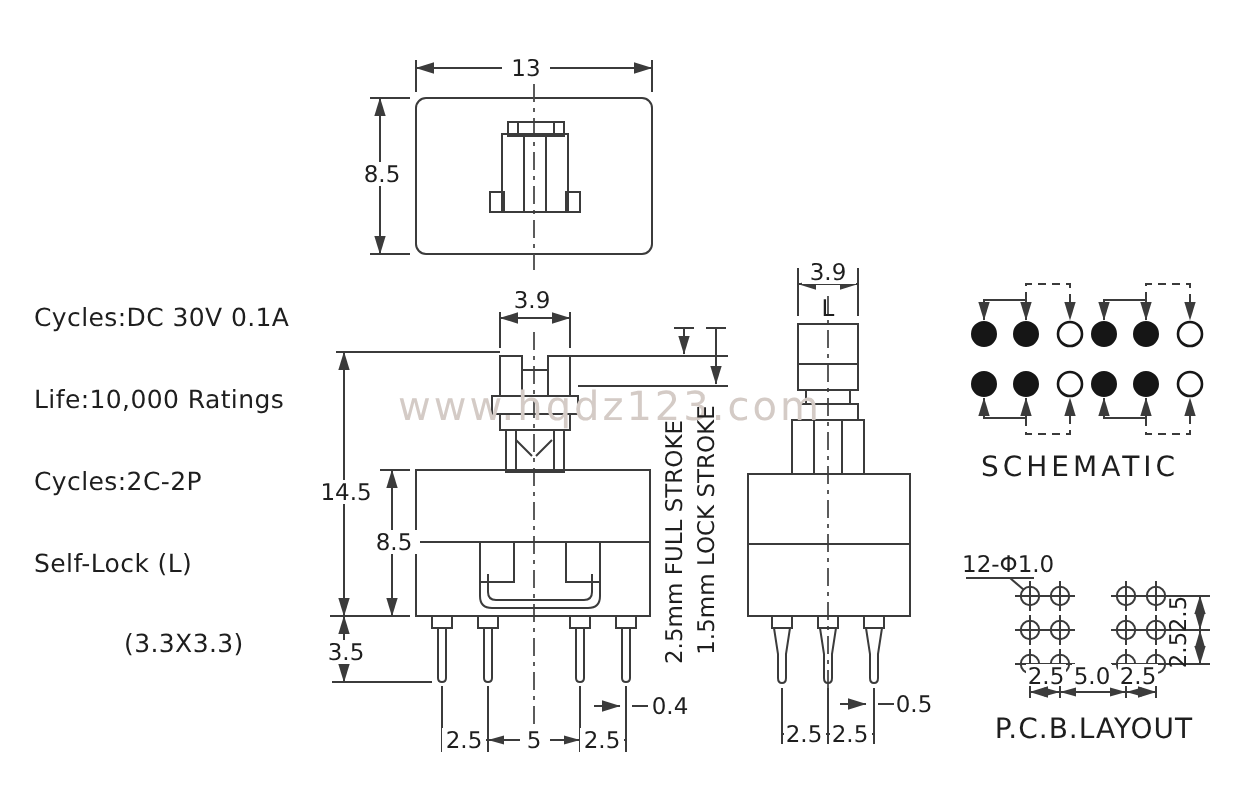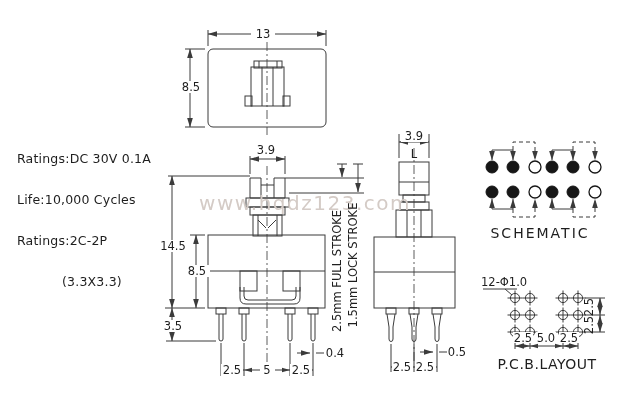--- a/index.html
+++ b/index.html
@@ -19,23 +19,24 @@
   .wbg{fill:#ffffff;stroke:none;}
   .solidfill{fill:#161616;stroke:#161616;}
   .openfill{fill:#ffffff;stroke:#161616;stroke-width:1.3;}
 </style>
 </head>
 <body>
 
 <div id="canvas">
 
   <div id="specs">
-    <div>Ratings:DC 30V 0.1A</div>
-    <div>Life:10,000 Cycles</div>
-    <div>Ratings:2C-2P</div>
+    <div>Cycles:DC 30V 0.1A</div>
+    <div>Life:10,000 Ratings</div>
+    <div>Cycles:2C-2P</div>
+    <div>Self-Lock (L)</div>
     <div class="indent">(3.3X3.3)</div>
   </div>
 
   <svg width="617" height="405" viewBox="0 0 617 405">
     <defs>
       <marker id="arr" viewBox="0 0 10 8" refX="9.2" refY="4" markerWidth="10" markerHeight="8" orient="auto-start-reverse">
         <path d="M0,1.1 L9.4,4 L0,6.9 Z" fill="#3b3b3b"></path>
       </marker>
       <path id="tri" d="M0,0 L-8,-2.3 L-8,2.3 Z" fill="#3b3b3b" stroke="none"></path>
       <g id="pcb-hole">

